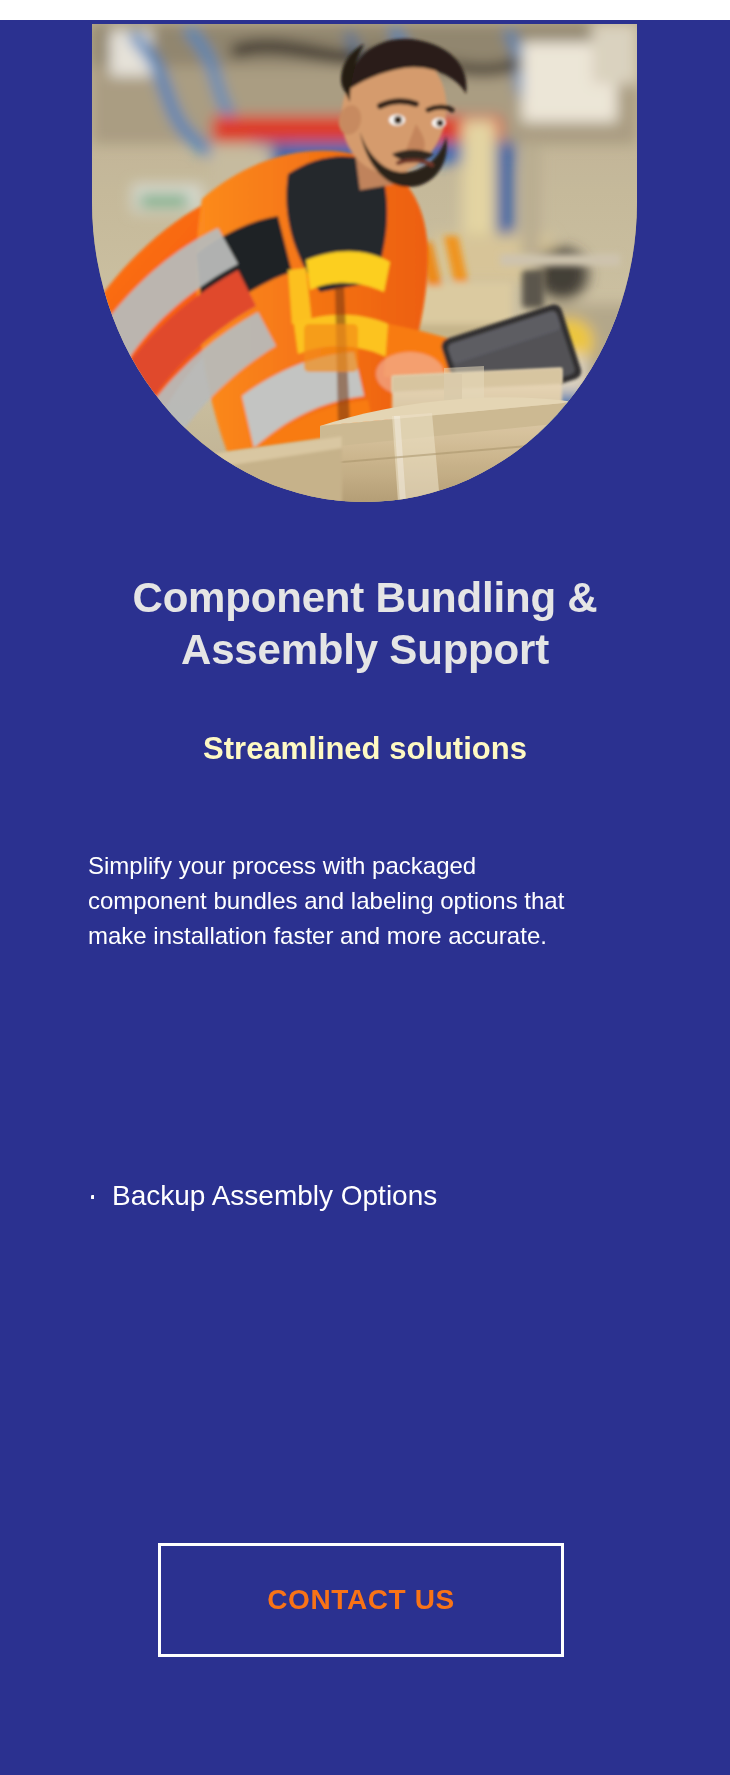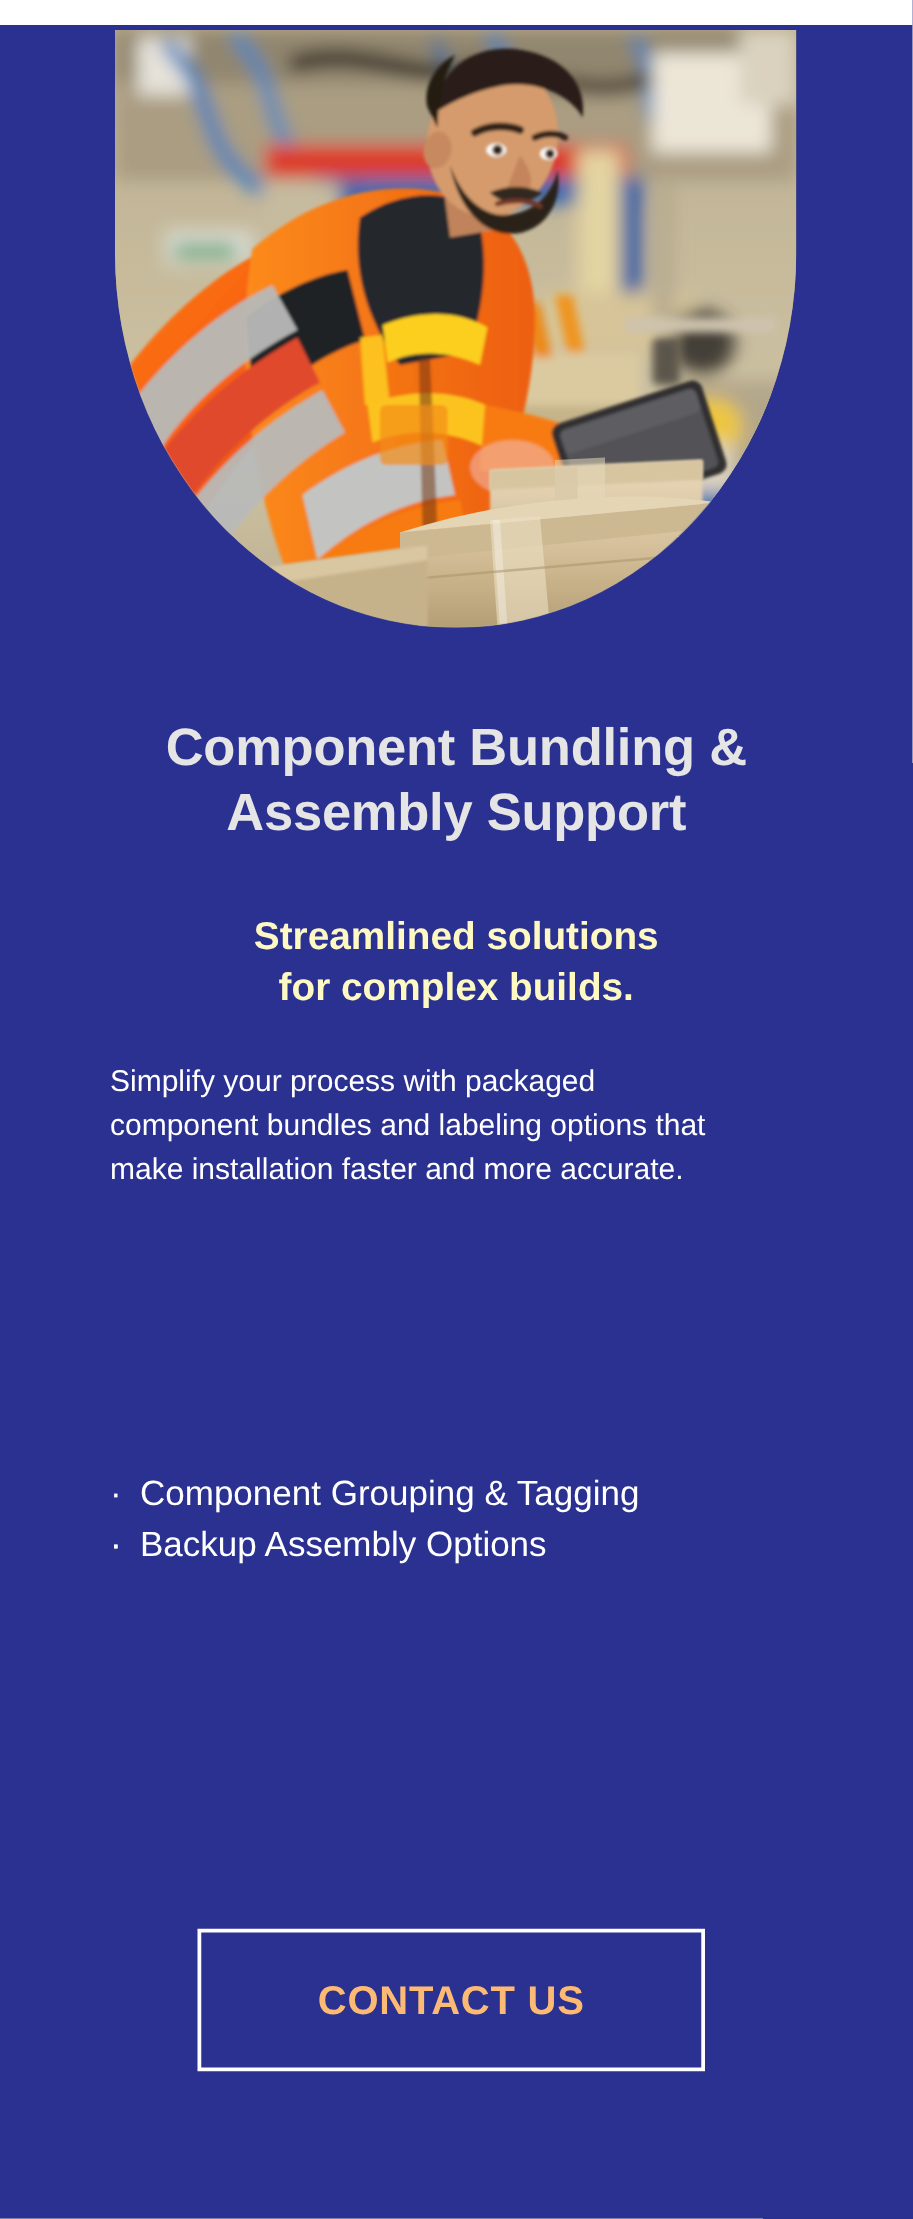--- a/index.html
+++ b/index.html
@@ -120,23 +120,23 @@
   
   .cta {
     position: absolute;
     left: 158px;
     top: 1523px;       
     width: 406px;
     height: 114px;
     box-sizing: border-box;
     border: 3px solid #ffffff;
     background: transparent;
-    color: #fdba74;
+    color: #f97316;
     font-family: "Liberation Sans", sans-serif;
-    font-size: 32px;
+    font-size: 28px;
     font-weight: bold;
     letter-spacing: 0.6px;
     display: flex;
     align-items: center;
     justify-content: center;
     cursor: pointer;
     padding: 0;
   }
 </style>
 </head>
@@ -329,29 +329,27 @@
 
     <div class="content">
 
       <h1 class="title">
         <span>Component Bundling &amp;</span><br>
         <span>Assembly Support</span>
       </h1>
 
       <h2 class="subtitle">
         <span>Streamlined solutions</span><br>
-        <span>for complex builds.</span>
       </h2>
 
       <p class="body-copy">Simplify your process with packaged component bundles and labeling options that make installation faster and more accurate.</p>
 
       <ul class="bullets">
         <li>
           <span class="dot">·</span>
-          <span>Component Grouping &amp; Tagging</span>
         </li>
         <li>
           <span class="dot">·</span>
         </li>
         <li>
           <span class="dot">·</span>
           <span>Backup Assembly Options</span>
         </li>
       </ul>
 

